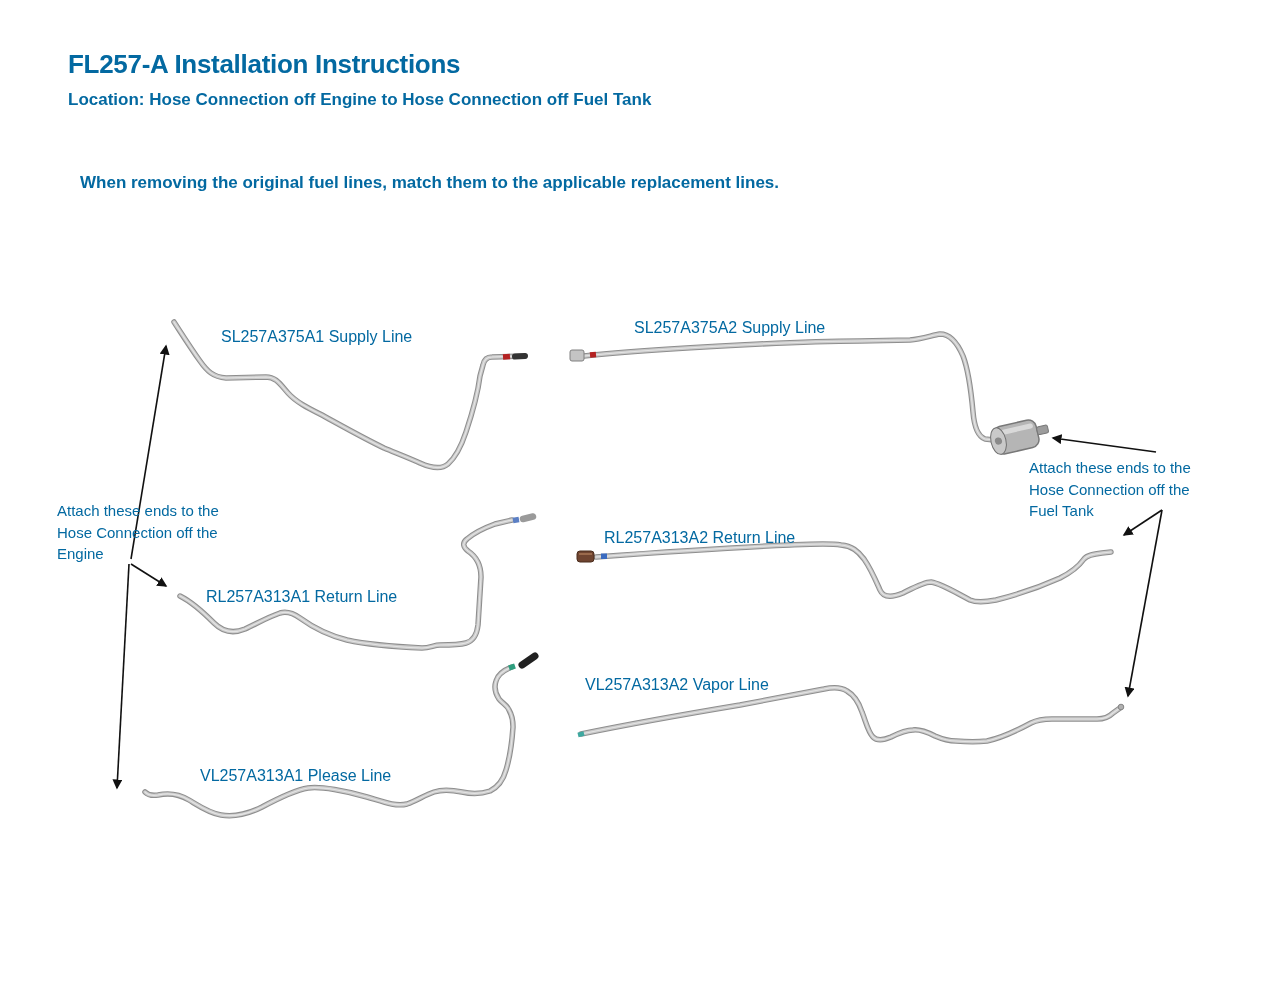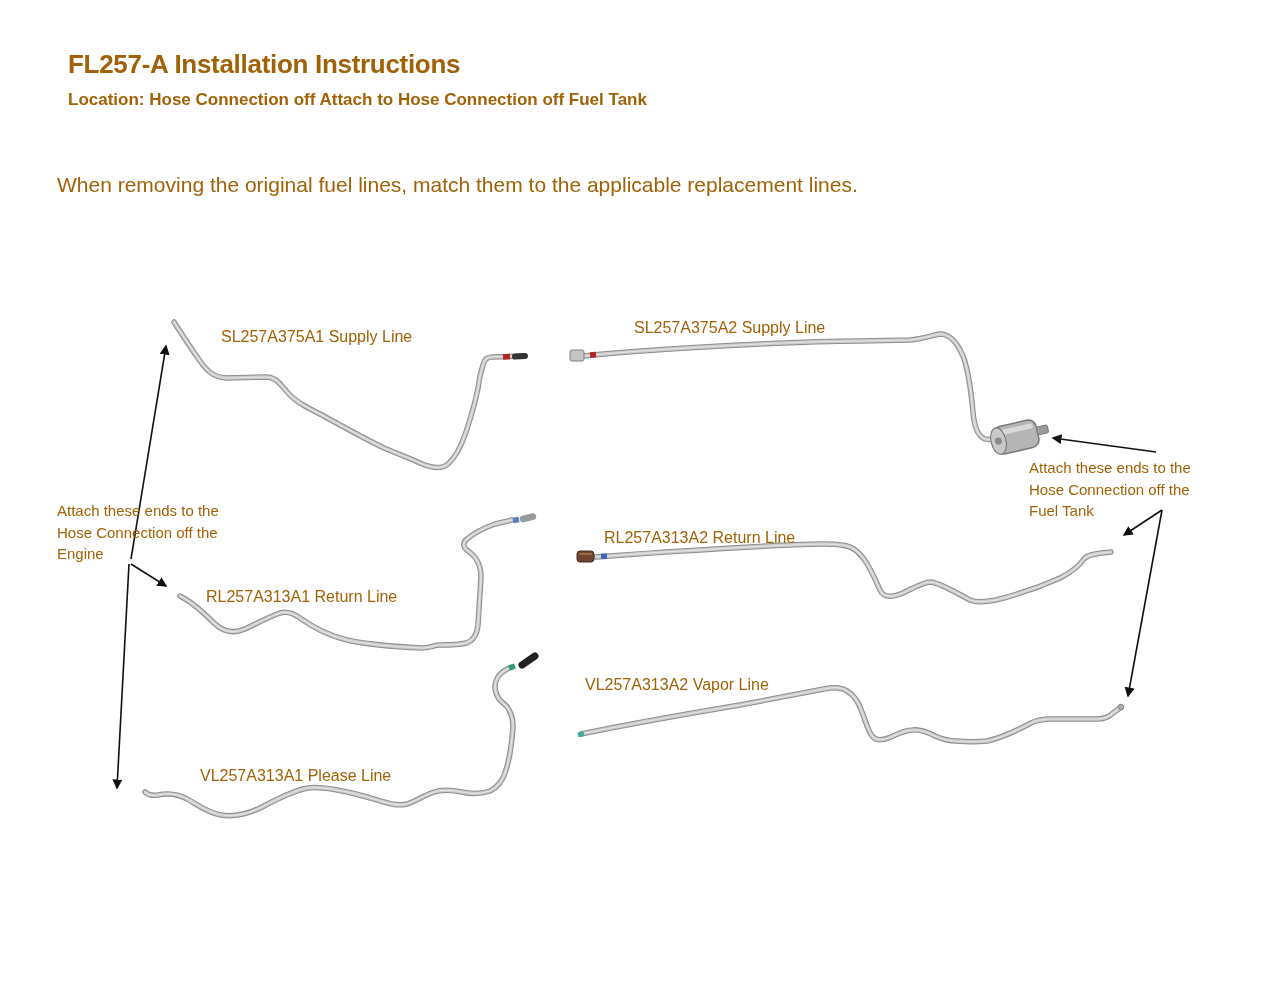--- a/index.html
+++ b/index.html
@@ -1,23 +1,23 @@
 <!DOCTYPE html>
 <html><head>
 <meta charset="utf-8">
 <style>
   html,body { margin:0; padding:0; background:#fff; }
   .page {
     position:relative; width:1280px; height:989px; background:#ffffff;
-    overflow:hidden; font-family:"Liberation Sans", sans-serif; color:#a16207;
+    overflow:hidden; font-family:"Liberation Sans", sans-serif; color:#0369a1;
   }
   .abs { position:absolute; white-space:nowrap; }
   .title { left:68px; top:49px; font-size:26px; font-weight:bold; letter-spacing:-0.3px; }
   .subtitle { left:68px; top:90px; font-size:17px; font-weight:bold; }
-  .intro { left:57px; top:173px; font-size:21px; font-weight:normal; }
+  .intro { left:80px; top:173px; font-size:17px; font-weight:bold; }
   .line-label { font-size:16px; }
   .lbl-sa1 { left:221px; top:328px; }
   .lbl-sa2 { left:634px; top:319px; }
   .lbl-ra1 { left:206px; top:588px; }
   .lbl-ra2 { left:604px; top:529px; }
   .lbl-va1 { left:200px; top:767px; }
   .lbl-va2 { left:585px; top:676px; }
   .callout { font-size:15px; line-height:21.5px; }
   .callout-engine { left:57px; top:500px; }
   .callout-tank { left:1029px; top:457px; }
@@ -27,21 +27,21 @@
   .tube-inner { fill:none; stroke:#c9c9c9; stroke-width:3.4; stroke-linecap:round; stroke-linejoin:round; }
   .tube-hi    { fill:none; stroke:#e4e4e4; stroke-width:1.2; stroke-linecap:round; stroke-linejoin:round; }
   .arrow { stroke:#111111; stroke-width:1.6; fill:none; }
 </style>
 </head>
 <body>
 
 <div class="page">
 
   <div class="abs title">FL257-A Installation Instructions</div>
-  <div class="abs subtitle">Location: Hose Connection off Attach to Hose Connection off Fuel Tank</div>
+  <div class="abs subtitle">Location: Hose Connection off Engine to Hose Connection off Fuel Tank</div>
   <div class="abs intro">When removing the original fuel lines, match them to the applicable replacement lines.</div>
 
   <svg class="diagram" width="1280" height="989" viewBox="0 0 1280 989">
     <defs>
       <marker id="ah" markerWidth="12" markerHeight="10" refX="8.5" refY="5" orient="auto" markerUnits="userSpaceOnUse">
         <path d="M0,0 L10,5 L0,10 Z" fill="#111111"></path>
       </marker>
       <path id="p-sa1" d="M174,322 C178,328 190,347 200,361 C207,371 213,377 226,378 L266,377 C276,377 280,384 288,393 C296,402 308,408 320,414 C342,426 365,439 384,448 C396,453 409,458 420,463 C429,467 441,470 448,464 C456,457 462,444 466,432 C472,414 478,392 480,376 L483,365 C484,360 487,357 492,357 L524,356"></path>
       <path id="p-sa2" d="M584,356 C630,351 700,347 760,344 C800,342 830,341 860,341 L910,340 C922,339 933,335 940,334 C950,334 957,342 963,356 C968,369 971,390 973,412 C974,424 977,436 985,439 L994,440"></path>
       <path id="p-ra1" d="M180,596 C190,601 202,611 214,623 C223,632 233,634 245,629 C256,624 268,617 280,613 C287,611 293,613 300,618 C311,626 327,635 347,640 C370,645 400,647 422,648 C430,648 434,645 440,645 C450,645 459,645 466,643 C473,641 477,634 478,625 L481,577 C481,566 477,557 468,551 C463,547 462,543 467,539 C474,533 484,528 495,524 L512,520"></path>

